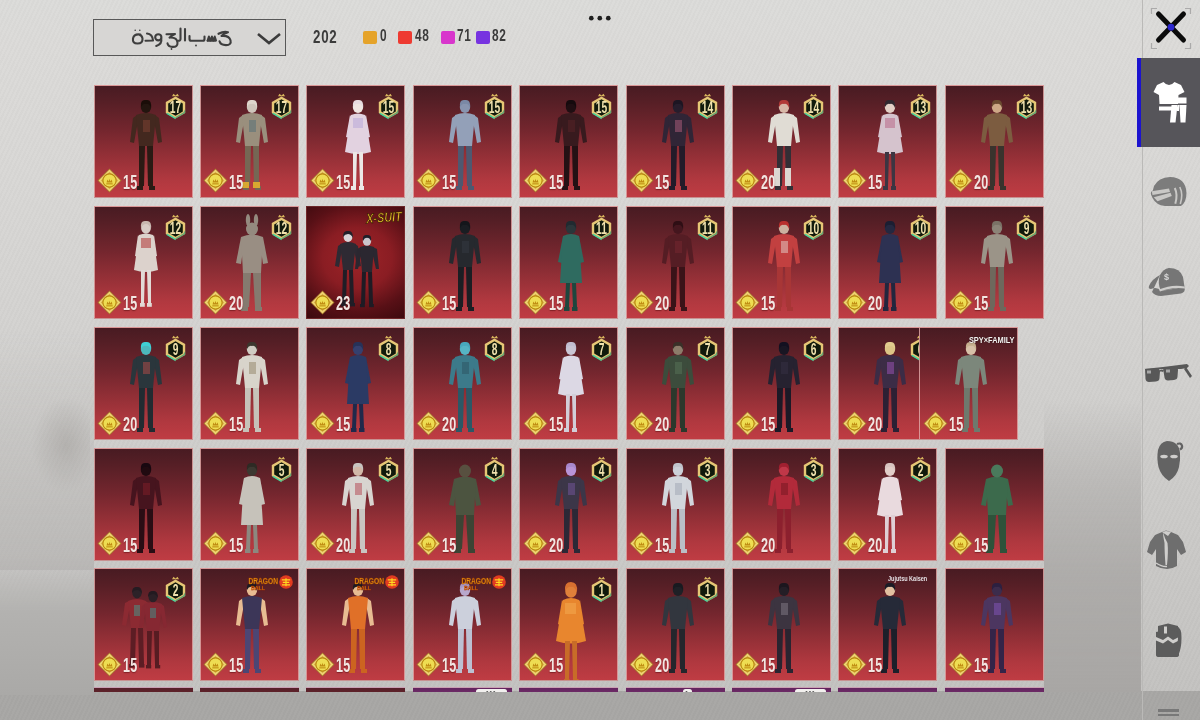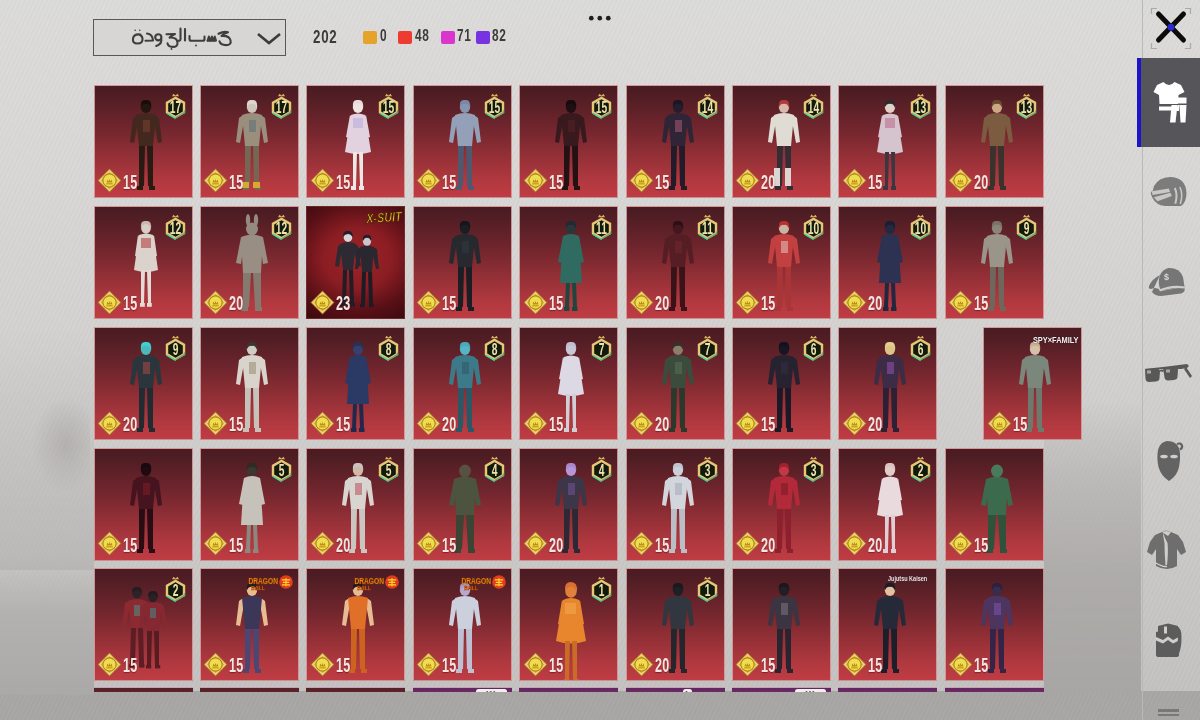--- a/index.html
+++ b/index.html
@@ -857,21 +857,21 @@
 <polygon points="13.5,1.5 25.5,13.5 13.5,25.5 1.5,13.5" fill="#a4762a"></polygon>
 <polygon points="13.5,2.6 24.4,13.5 13.5,24.4 2.6,13.5" fill="#f0d272"></polygon>
 <polygon points="13.5,5.0 22,13.5 13.5,22 5,13.5" fill="#cfa63e"></polygon>
 <circle cx="13.5" cy="13.5" r="6.8" fill="#eedd52"></circle>
 <circle cx="13.5" cy="13.5" r="6.6" fill="none" stroke="#b8860f" stroke-width="1.1"></circle>
 <path d="M10.5,15.5 l1,-3 l1.2,2 l0.8,-2.8 l0.8,2.8 l1.2,-2 l1,3 Z" fill="#bf8c12"></path>
 <rect x="10.3" y="16.3" width="6.4" height="1.1" fill="#bf8c12"></rect>
 </svg>
         <div class="cv">20</div>
       </div>
-      <div class="card" style="left:983px;top:327.0px;background:linear-gradient(180deg,#481b22 0%,#571f26 15%,#74262e 40%,#953037 64%,#b0383f 84%,#bf3c43 100%);">
+      <div class="card" style="left:919px;top:327.0px;background:linear-gradient(180deg,#481b22 0%,#571f26 15%,#74262e 40%,#953037 64%,#b0383f 84%,#bf3c43 100%);">
         <svg class="fig" width="99" height="113" viewBox="0 0 99 113">
           <polygon points="42,29 38,32 35,56 39,57 43,35" fill="#7c877b"></polygon>
           <polygon points="60,29 64,32 67,56 63,57 59,35" fill="#7c877b"></polygon>
           <path d="M41,29 Q51,25 61,29 L58,60 L44,60 Z" fill="#7c877b"></path>
           <polygon points="44,60 50,60 49,100 44,100" fill="#6e796d"></polygon>
           <polygon points="58,60 52,60 53,100 58,100" fill="#6e796d"></polygon>
           <rect x="42" y="100" width="6.0" height="4.0" fill="#6e796d"></rect>
           <rect x="54" y="100" width="6.0" height="4.0" fill="#6e796d"></rect>
           <ellipse cx="51" cy="21" rx="5.2" ry="6.0" fill="#d8c0a8"></ellipse>
           <path d="M46,21 Q45,13 51,14 Q57,13 56,22 Q54,17 51,18 Q48,17 46,21 Z" fill="#c8b090"></path>

